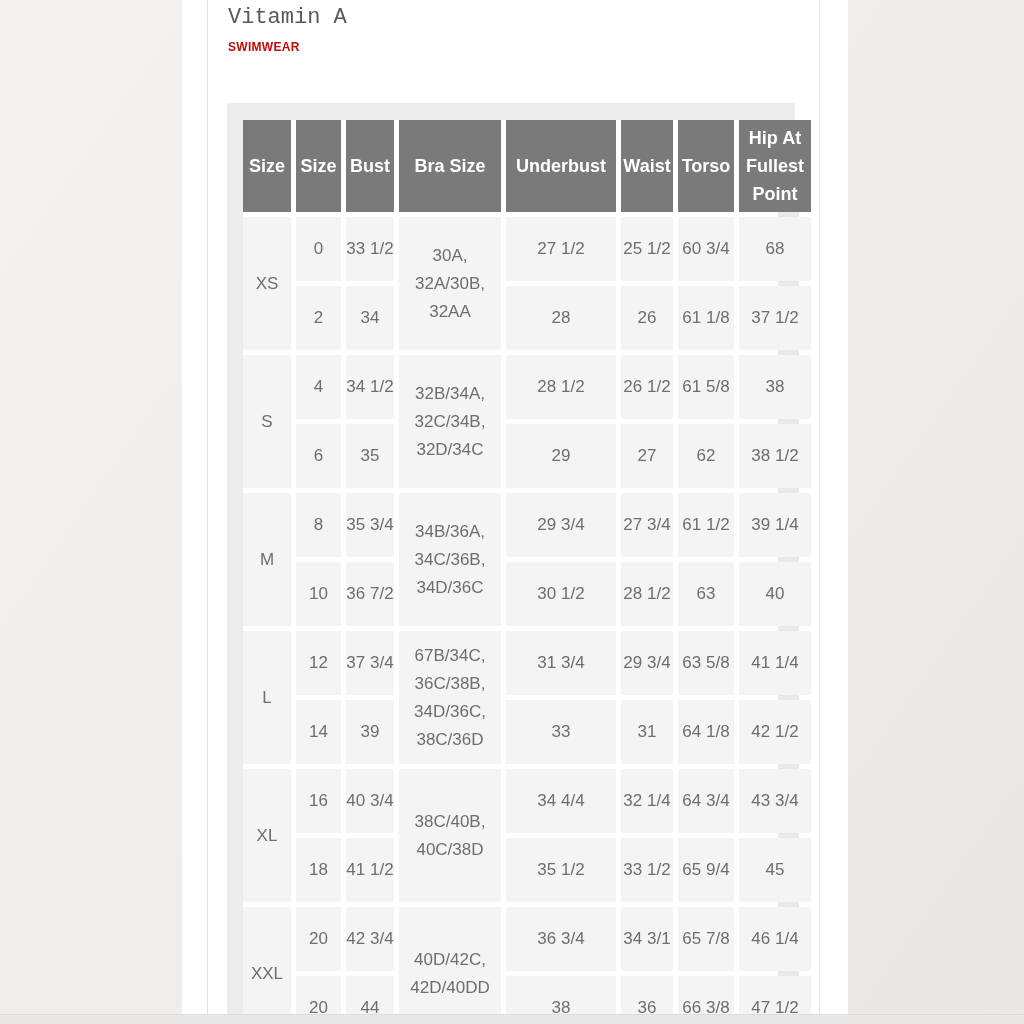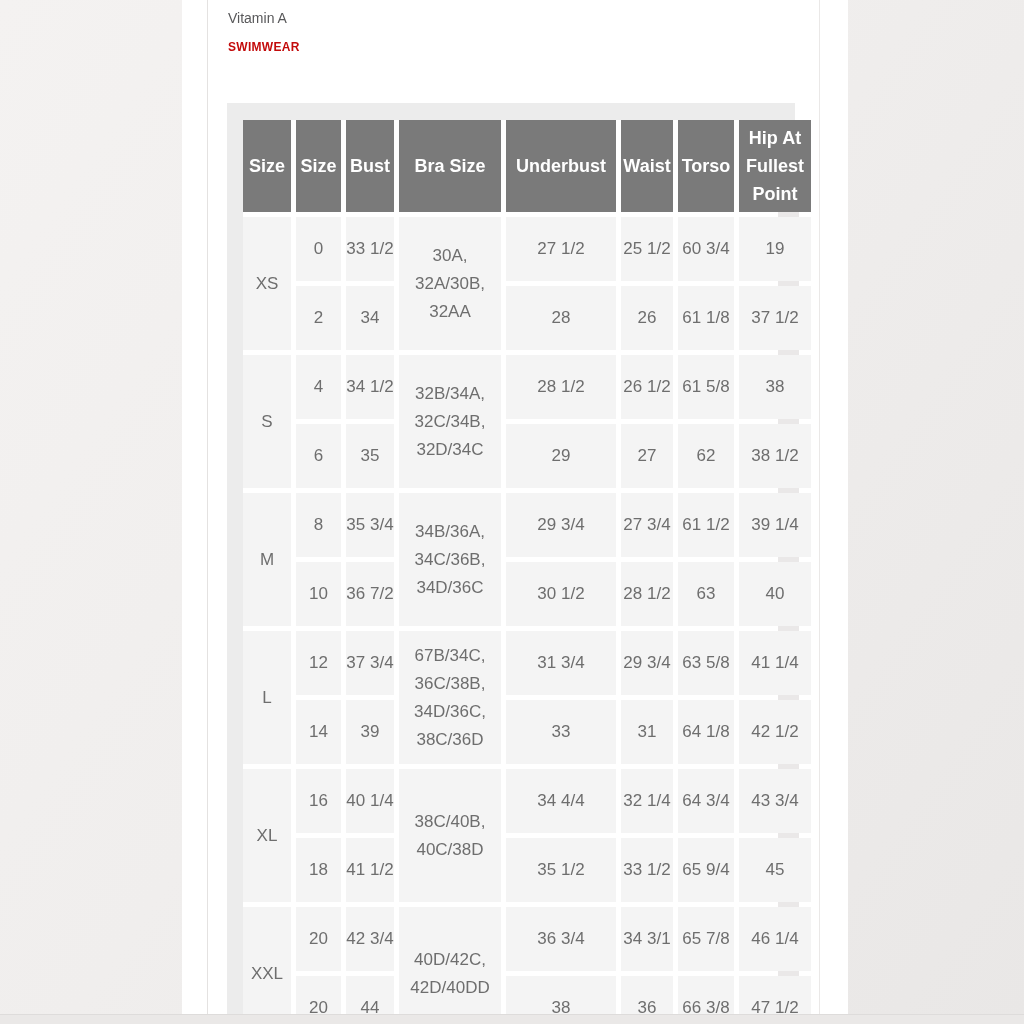--- a/index.html
+++ b/index.html
@@ -11,21 +11,21 @@
   .page{position:relative;width:1024px;height:1024px;overflow:hidden;}
   .card{
     position:absolute;left:182px;top:0;width:666px;height:1024px;
     background:var(--card-bg,#ffffff);
   }
   .hairline{position:absolute;top:0;width:1px;height:1014px;background:#e4e2e1;}
   .hl-left{left:25px;}
   .hl-right{left:637px;background:#eae8e7;}
   .brand{
     position:absolute;left:46px;top:6px;
-    font-size:14px;line-height:24px;color:var(--brand-text,#58585a);
+    font-size:22px;line-height:24px;color:var(--brand-text,#58585a);font-family:Liberation Mono, monospace;
   }
   .category{
     position:absolute;left:46px;top:34px;
     font-size:12px;line-height:26px;font-weight:bold;
     color:var(--accent-red,#c30b0b);letter-spacing:.3px;
   }
   .panel{
     position:absolute;left:45px;top:103px;width:568px;height:911px;
     background:var(--panel-bg,#ececec);
   }
@@ -96,21 +96,21 @@
         </thead>
       <tbody>
           <tr>
             <td class="c-size" rowspan="2">XS</td>
             <td class="c-num">0</td>
             <td class="c-bust">33 1/2</td>
             <td class="c-bra" rowspan="2">30A, 32A/30B, 32AA</td>
             <td class="c-under">27 1/2</td>
             <td class="c-waist">25 1/2</td>
             <td class="c-torso">60 3/4</td>
-            <td class="c-hip">19</td>
+            <td class="c-hip">68</td>
           </tr>
           <tr>
             <td class="c-num">2</td>
             <td class="c-bust">34</td>
             <td class="c-under">28</td>
             <td class="c-waist">26</td>
             <td class="c-torso">61 1/8</td>
             <td class="c-hip">37 1/2</td>
           </tr>
           <tr>
@@ -163,21 +163,21 @@
             <td class="c-num">14</td>
             <td class="c-bust">39</td>
             <td class="c-under">33</td>
             <td class="c-waist">31</td>
             <td class="c-torso">64 1/8</td>
             <td class="c-hip">42 1/2</td>
           </tr>
           <tr>
             <td class="c-size" rowspan="2">XL</td>
             <td class="c-num">16</td>
-            <td class="c-bust">40 1/4</td>
+            <td class="c-bust">40 3/4</td>
             <td class="c-bra" rowspan="2">38C/40B, 40C/38D</td>
             <td class="c-under">34 4/4</td>
             <td class="c-waist">32 1/4</td>
             <td class="c-torso">64 3/4</td>
             <td class="c-hip">43 3/4</td>
           </tr>
           <tr>
             <td class="c-num">18</td>
             <td class="c-bust">41 1/2</td>
             <td class="c-under">35 1/2</td>

